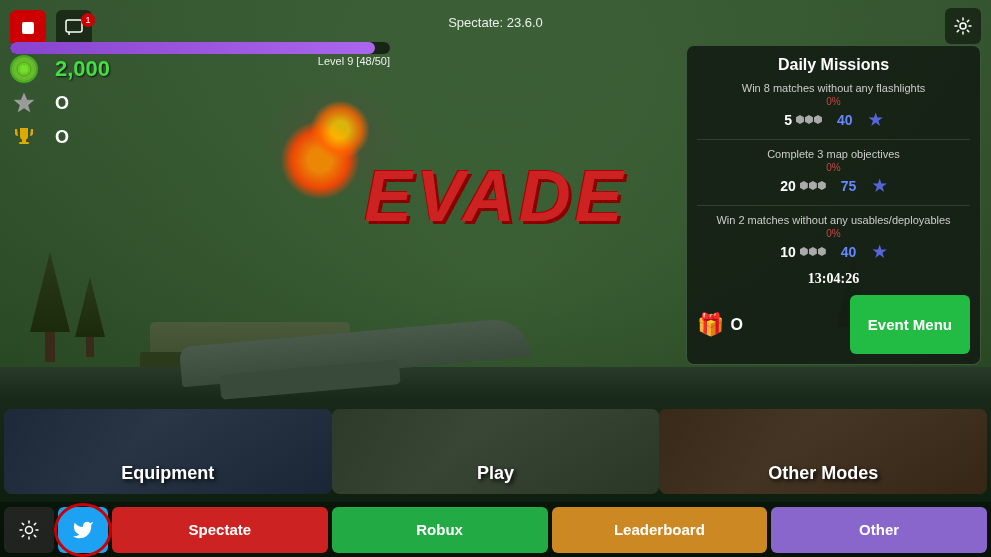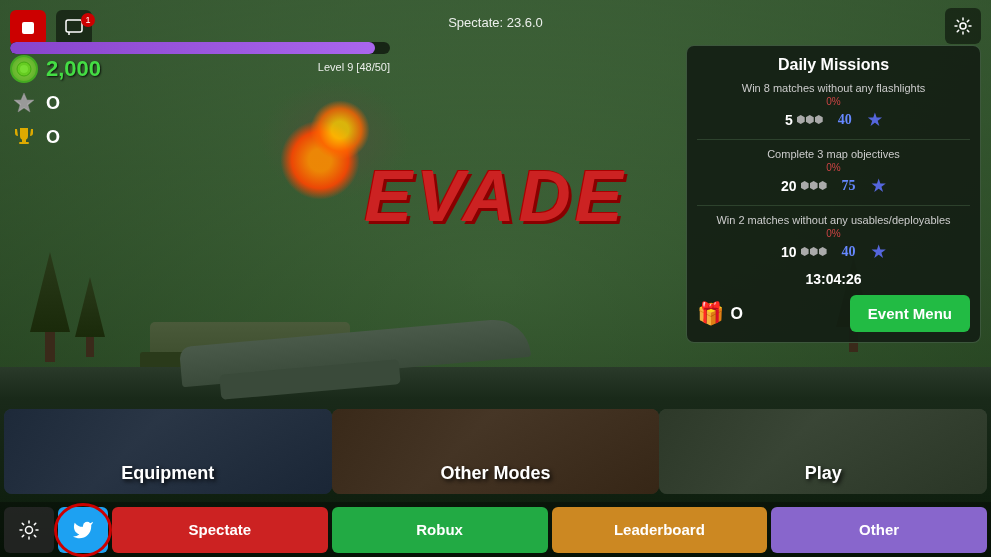--- a/index.html
+++ b/index.html
@@ -194,36 +194,36 @@
     }
     .xp-bar-fill {
       height: 100%;
       background: linear-gradient(90deg, #8844cc, #aa66ee);
       border-radius: 6px;
     }
     .xp-label {
       color: white;
       font-size: 11px;
       text-align: right;
-      margin-top: 7px;
+      margin-top: 1px;
       opacity: 0.9;
     }
 
     
     .stats-panel {
       position: absolute;
       top: 55px;
       left: 10px;
       z-index: 10;
     }
     .stat-row {
       display: flex;
       align-items: center;
       margin-bottom: 6px;
-      gap: 8px;
+      gap: 17px;
     }
     .stat-icon {
       width: 28px;
       height: 28px;
       display: flex;
       align-items: center;
       justify-content: center;
     }
     .coin-icon {
       width: 28px;
@@ -307,37 +307,37 @@
       background: #aaaaaa;
       clip-path: polygon(50% 0%, 100% 25%, 100% 75%, 50% 100%, 0% 75%, 0% 25%);
     }
     .reward-stars {
       display: flex;
       align-items: center;
       gap: 16px;
       color: #6688ff;
       font-size: 14px;
       font-weight: bold;
-      font-family: Liberation Serif, serif;
     }
     .star-icon {
       color: #5566dd;
       font-size: 16px;
     }
     .mission-divider {
       height: 1px;
       background: rgba(100,140,100,0.3);
       margin: 8px 0;
     }
     .timer-text {
       color: white;
       font-size: 14px;
       font-weight: bold;
       text-align: center;
       margin: 4px 0;
+      font-family: Liberation Serif, serif;
     }
 
     
     .missions-footer {
       display: flex;
       align-items: center;
       justify-content: space-between;
       margin-top: 8px;
     }
     .gift-section {
@@ -351,21 +351,21 @@
     .gift-count {
       color: white;
       font-size: 16px;
       font-weight: bold;
     }
     .event-menu-btn {
       background: #22bb44;
       color: white;
       border: none;
       border-radius: 6px;
-      padding: 10px 18px;
+      padding: 21px 18px;
       font-size: 15px;
       font-weight: bold;
       cursor: pointer;
     }
 
     
     .bottom-panels {
       position: absolute;
       bottom: 55px;
       left: 0; right: 0;
@@ -695,25 +695,25 @@
       <span class="gift-count">O</span>
     </div>
     <button class="event-menu-btn">Event Menu</button>
   </div>
 </div>
 
 <div class="bottom-panels">
   <div class="panel-btn panel-equipment">
     <span class="panel-label">Equipment</span>
   </div>
+  <div class="panel-btn panel-play">
+    <span class="panel-label">Play</span>
+  </div>
   <div class="panel-btn panel-other">
     <span class="panel-label">Other Modes</span>
-  </div>
-  <div class="panel-btn panel-play">
-    <span class="panel-label">Play</span>
   </div>
 </div>
 
 <div class="bottom-bar">
   <div class="bottom-icon-btn">
     <svg width="22" height="22" viewBox="0 0 22 22" fill="white">
       <circle cx="11" cy="11" r="3.5" fill="none" stroke="white" stroke-width="1.5"></circle>
       <path d="M11 2v2M11 18v2M2 11h2M18 11h2M4.22 4.22l1.42 1.42M16.36 16.36l1.42 1.42M4.22 17.78l1.42-1.42M16.36 5.64l1.42-1.42" stroke="white" stroke-width="1.5" stroke-linecap="round"></path>
     </svg>
   </div>

